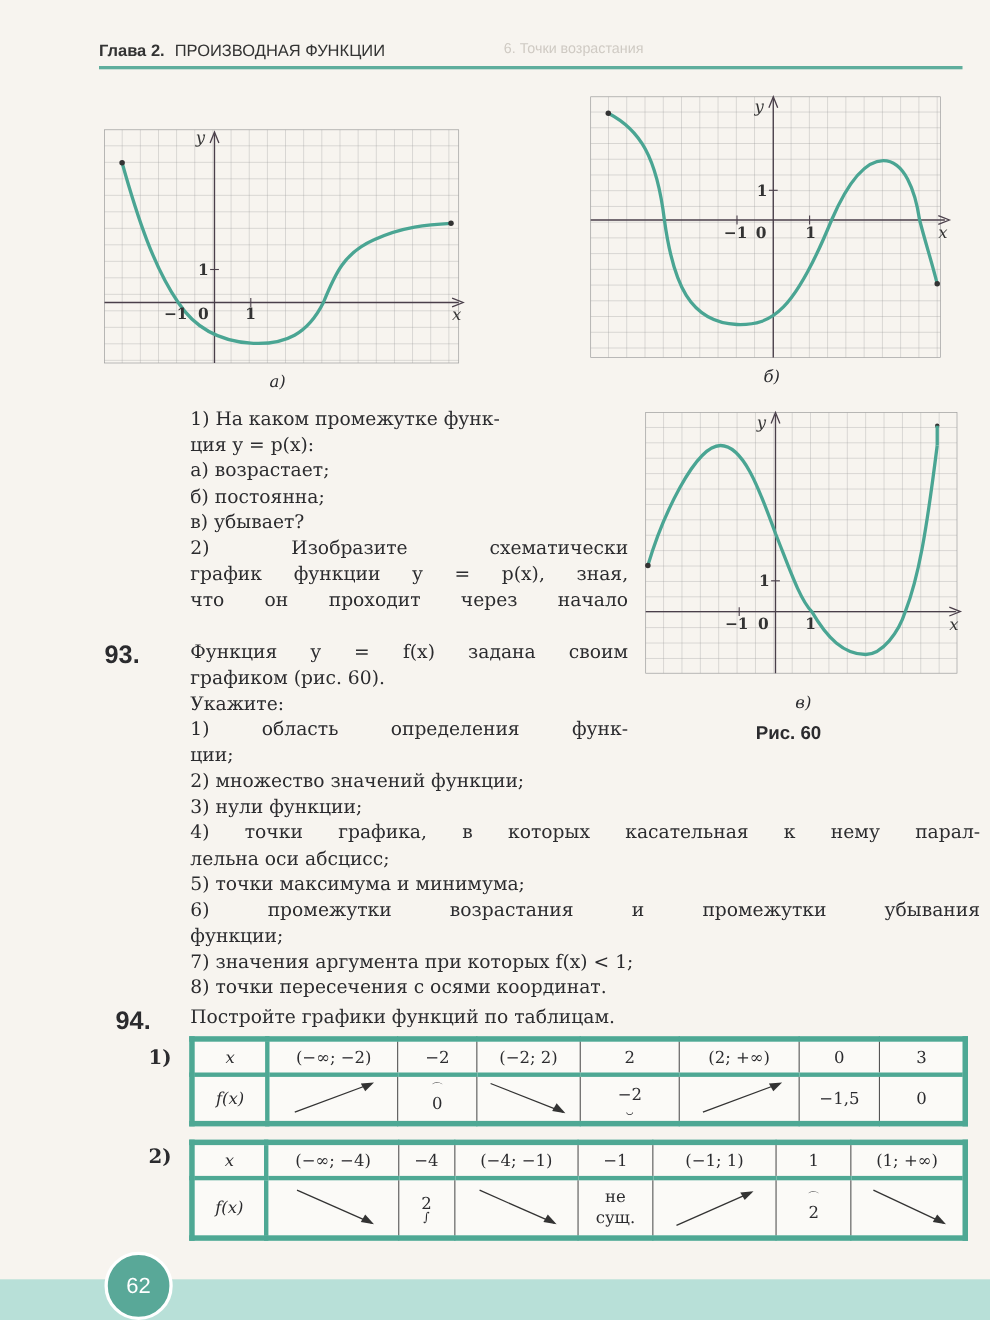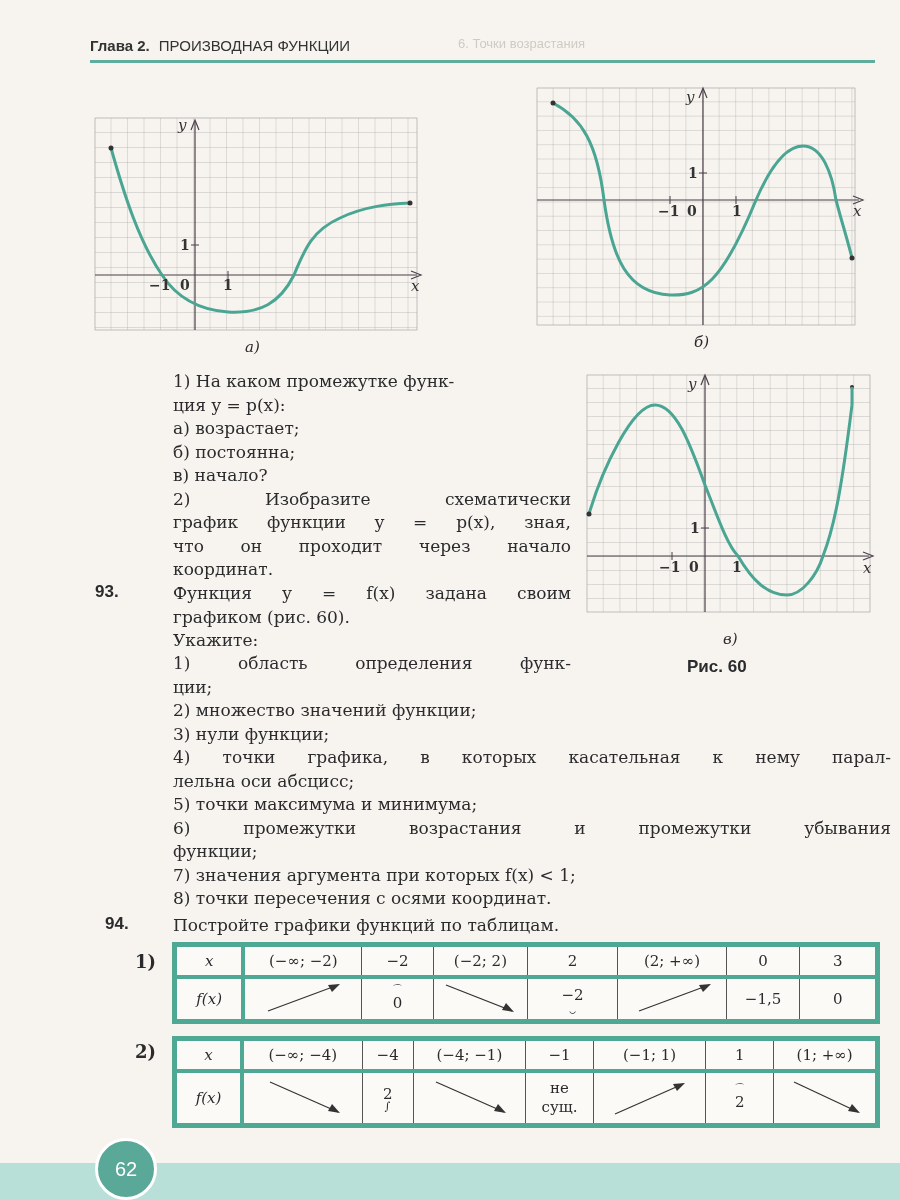--- a/index.html
+++ b/index.html
@@ -9,21 +9,21 @@
   .header .chap { font-family:"Liberation Sans", sans-serif; font-weight:bold; font-size:15px; color:#333; }
   .header .title { font-family:"Liberation Sans", sans-serif; font-size:15px; color:#333; margin-left:4px; }
   .header .rule { position:absolute; left:0; top:24px; width:785px; height:3px; background:#5fae9d; }
   .ghost { position:absolute; left:458px; top:36px; font-family:"Liberation Sans", sans-serif; font-size:13px; color:#cfcac3; }
   svg.graph { position:absolute; overflow:visible; }
   .caption { position:absolute; font-style:italic; font-size:15px; }
   .figcap { position:absolute; font-family:"Liberation Sans", sans-serif; font-weight:bold; font-size:17px; }
   .txt { position:absolute; font-size:17px; line-height:23.5px;margin-left:16px; }
   .txt p { margin:0; }
   .justify { text-align:justify; text-align-last:justify; }
-  .num { position:absolute; font-family:"Liberation Sans", sans-serif; font-weight:bold; font-size:17px; }
+  .num { position:absolute; font-family:"Liberation Sans", sans-serif; font-weight:bold; font-size:23px; }
   table.vt { position:absolute; border-collapse:collapse; border:5px solid #4ea894; background:#fbfaf7; }
   table.vt td { border:1px solid #555; text-align:center; font-size:15px; padding:0; }
   table.vt tr:first-child td { border-bottom:4px solid #4ea894; height:28px; }
   table.vt td:first-child { border-right:4px solid #4ea894; font-style:italic; }
   .rowlabel { position:absolute; font-size:18px; font-weight:bold; }
   .footer-band { position:absolute; left:0; top:1163px; width:900px; height:37px; background:#b8e0d8; }
   .page-badge { position:absolute; left:95px; top:1138px; width:56px; height:56px; border-radius:50%;
                 background:#59a898; border:3px solid #fff; color:#fff; font-family:"Liberation Sans", sans-serif;
                 font-size:20px; display:flex; align-items:center; justify-content:center;text-align:right; }
 </style>
@@ -113,25 +113,24 @@
   <text x="103" y="158" font-size="14" font-weight="bold" fill="#333" font-family="DejaVu Serif, serif">1</text>
 </svg>
 <div class="caption" style="left:723px;top:630px">в)</div>
 <div class="figcap" style="left:687px;top:657px">Рис. 60</div>
 
 <div class="txt" style="left:157px;top:370px;width:398px">
   <p>1) На каком промежутке функ-</p>
   <p>ция y = p(x):</p>
   <p>а) возрастает;</p>
   <p>б) постоянна;</p>
-  <p>в) начало?</p>
+  <p>в) убывает?</p>
   <p class="justify">2) Изобразите схематически</p>
   <p class="justify">график функции y = p(x), зная,</p>
   <p class="justify">что он проходит через начало</p>
-  <p>координат.</p>
 </div>
 
 <div class="num" style="left:95px;top:582px">93.</div>
 <div class="txt" style="left:157px;top:582px;width:398px">
   <p class="justify">Функция y = f(x) задана своим</p>
   <p>графиком (рис. 60).</p>
   <p>Укажите:</p>
 </div>
 <div class="txt" style="left:157px;top:652px;width:718px">
   <p style="width:398px" class="justify">1) область определения функ-</p>

